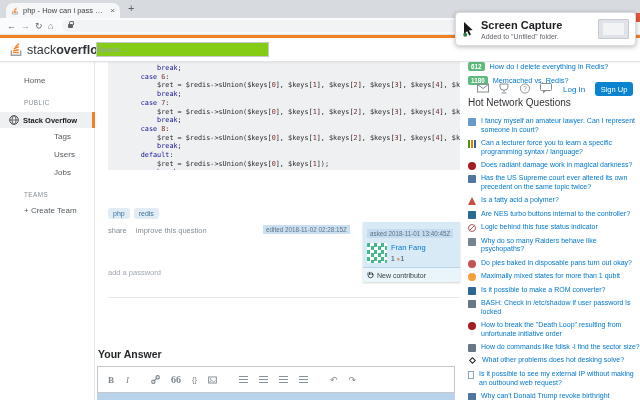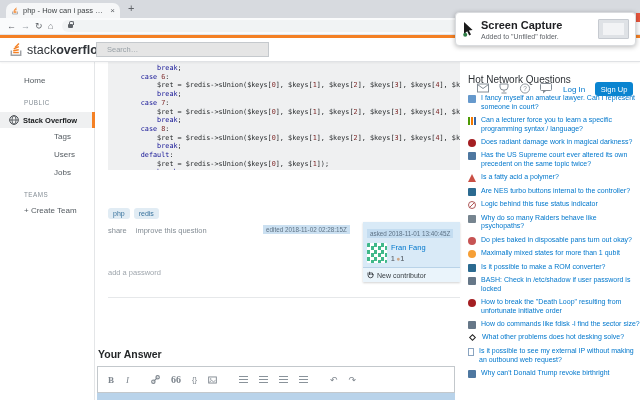--- a/index.html
+++ b/index.html
@@ -35,21 +35,21 @@
   .ext-sliver { position:absolute; right:0; top:13px; width:4px; height:9px; background:#e8553d; z-index:40; }
 
   
   .so-accent { position:absolute; left:0; top:35px; width:640px; height:3px; background:#f48024; }
   .so-header { position:absolute; left:0; top:38px; width:640px; height:24px; background:#fff;
                border-bottom:1px solid #e0e2e5; box-shadow:0 1px 2px rgba(0,0,0,.05); z-index:5; }
   .logo { position:absolute; left:8px; top:4px; display:flex; align-items:center; gap:3px; }
   .logo-word { font-size:12.5px; color:#2f3338; }
   .logo-word b { font-weight:bold; }
   .so-search { position:absolute; left:96px; top:4px; width:173px; height:15px; border:1px solid #c5c9cd;
-               background:#e5e5e5; font-size:7.5px; color:#3c4043; padding:0 10px; font-family:"Liberation Sans",sans-serif; }
+               background:#84cc16; font-size:7.5px; color:#3c4043; padding:0 0; font-family:"Liberation Sans",sans-serif; }
   .so-search::placeholder { color:#9aa2a8; }
   .hdr-ico { position:absolute; top:45px; width:12px; height:11px; color:#848d95; }
   .login-link { position:absolute; left:563px; top:47px; font-size:8px; color:#0077cc; }
   .signup-btn { position:absolute; left:595px; top:44px; width:38px; height:14px; background:#0a84d0; color:#fff;
                 font-size:7.5px; border:none; border-radius:3px; font-family:"Liberation Sans",sans-serif; }
 
   
   .sidebar { position:absolute; left:0; top:62px; width:95px; height:338px; background:#fff; border-right:1px solid #e4e6e8; }
   .nav-item { position:absolute; font-size:8px; color:#535a60; }
   .nav-label { position:absolute; font-size:6.3px; color:#848d95; letter-spacing:.5px; }
@@ -276,20 +276,30 @@
         <span class="tb bars m-md"></span>
         <span class="tb bars m-md"></span>
         <span class="tb bars m-md"></span>
         <span class="tb tb-u m-grp">↶</span>
         <span class="tb tb-u m-md">↷</span>
       </div>
     <div class="blue-strip"></div>
   </div>
 
   <div class="rightbar">
+    <div id="related-list">
+        <div class="rel-item">
+          <span class="rel-badge">612</span>
+          <span class="rel-link">How do I delete everything in Redis?</span>
+        </div>
+        <div class="rel-item">
+          <span class="rel-badge">1180</span>
+          <span class="rel-link">Memcached vs. Redis?</span>
+        </div>
+      </div>
     <div class="hot-title">Hot Network Questions</div>
     <div id="hot-list">
         <div class="hq-item">
           <span class="hq-icon shape-square" style="background: rgb(102, 153, 204);"></span>
           <span class="hq-text">I fancy myself an amateur lawyer. Can I represent someone in court?</span>
         </div>
         <div class="hq-item">
           <span class="hq-icon shape-bars"></span>
           <span class="hq-text">Can a lecturer force you to learn a specific programming syntax / language?</span>
         </div>

